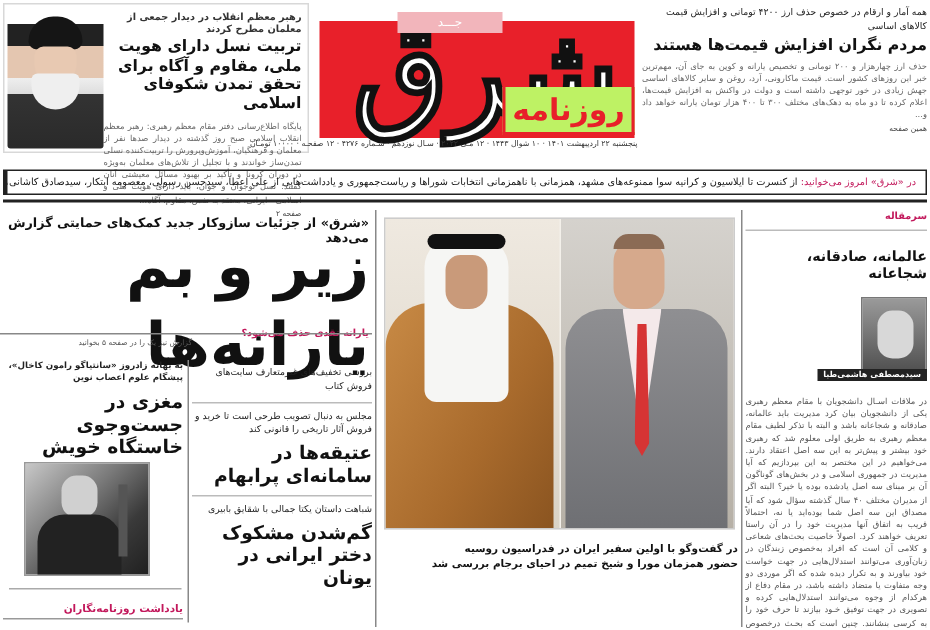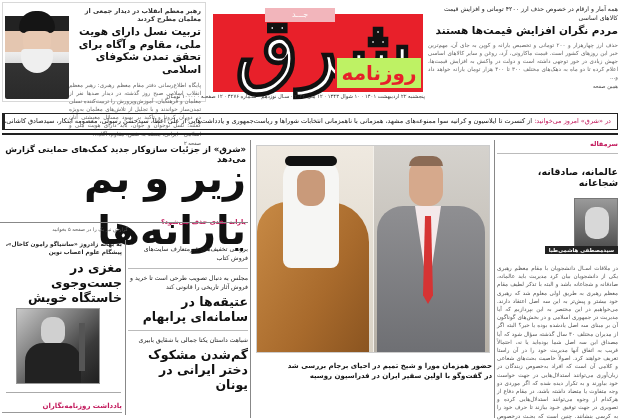--- a/index.html
+++ b/index.html
@@ -173,22 +173,22 @@
   <div class="emir-ghutra"></div>
   <div class="emir-face"></div>
   <div class="emir-agal"></div>
   <div class="mora-suit"></div>
   <div class="mora-shirt"></div>
   <div class="mora-tie"></div>
   <div class="mora-face"></div>
   <div class="mora-hair"></div>
 </div>
 <div class="abs main-kicker">
+  <div>در گفت‌وگو با اولین سفیر ایران در فدراسیون روسیه</div>
   <div>حضور همزمان مورا و شیخ تمیم در احیای برجام بررسی شد</div>
-  <div>در گفت‌وگو با اولین سفیر ایران در فدراسیون روسیه</div>
 </div>
 <div class="abs main-head">سایه وین در تهران</div>
 
 <div class="abs ed-col">
   <div class="ed-label">سرمقاله</div>
   <div class="ed-head">عالمانه، صادقانه، شجاعانه</div>
   <div class="ed-photo">
     <div class="bar"></div>
     <div class="pic">
         <div class="face"></div>

